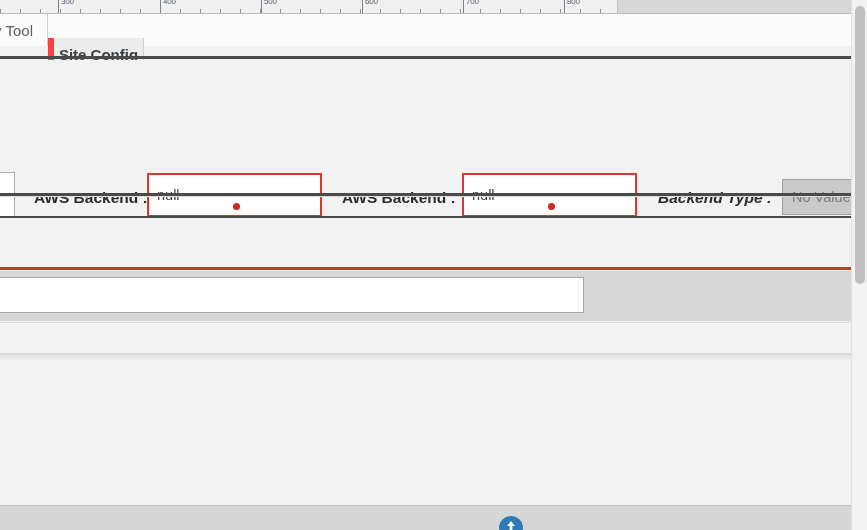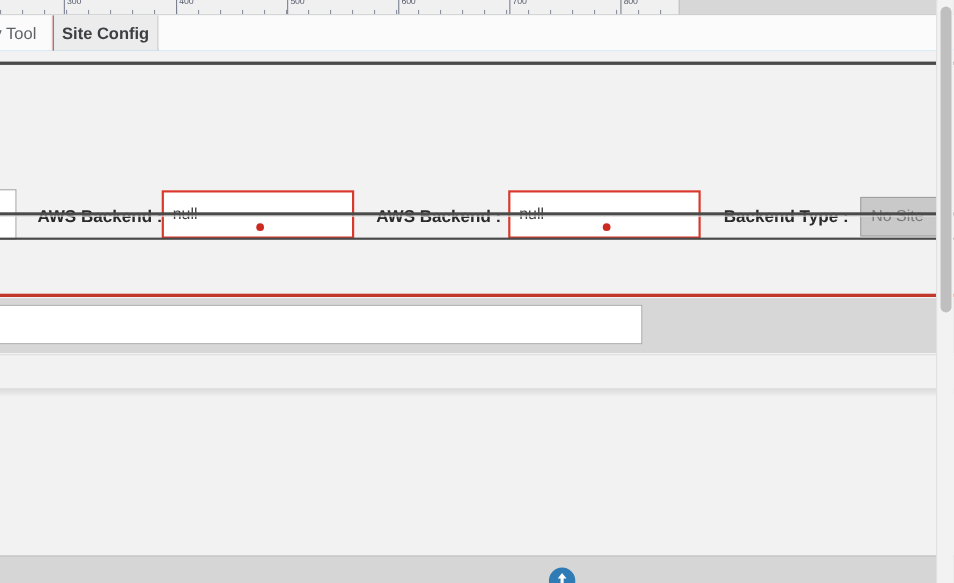--- a/index.html
+++ b/index.html
@@ -85,22 +85,23 @@
     left: -46px;
     width: 94px;
     justify-content: flex-end;
   }
   .tab.active {
     left: 48px;
     width: 96px;
     background: #ececec;
     color: #3c4043;
     font-weight: 600;
-    border-left: 1px solid #ef4444;
+    border-left: 6px solid #ef4444;
     border-right: 1px solid #cfcfcf;
+    margin-top: 24px;
   }
   .tab-filler {
     position: absolute;
     left: 144px; top: 0;
     width: 723px; height: 32px;
     background: #fbfbfb;
   }
   .rule-dark {
     position: absolute;
     left: 0;
@@ -332,23 +333,23 @@
       <span class="val">null</span>
       <span class="err-dot" style="left:84px;"></span>
     </div>
 
     <div class="field-label" style="left:342px; top:130px;">AWS Backend :</div>
     <div class="txtfield invalid" style="left:462px; top:113px; width:175px; height:44px;">
       <span class="val">null</span>
       <span class="err-dot" style="left:84px;"></span>
     </div>
 
-    <div class="field-label" style="left:658px; top:130px;">Backend Type :</div>
+    <div class="field-label" style="left:658px; top:130px;font-style:italic;">Backend Type :</div>
     <div class="selfield" style="left:782px; top:119px; width:72px; height:36px;">
-      <span>No Site</span>
+      <span>No Value</span>
     </div>
   </div>
 
   <div class="rule-dark" style="top:193px;"></div>
   <div class="hairline" style="top:196px;"></div>
   <div class="rule-dark thin" style="top:216px;"></div>
 
   <div class="rule-red" style="top:267px;"></div>
 
   <div class="gray-band"></div>

